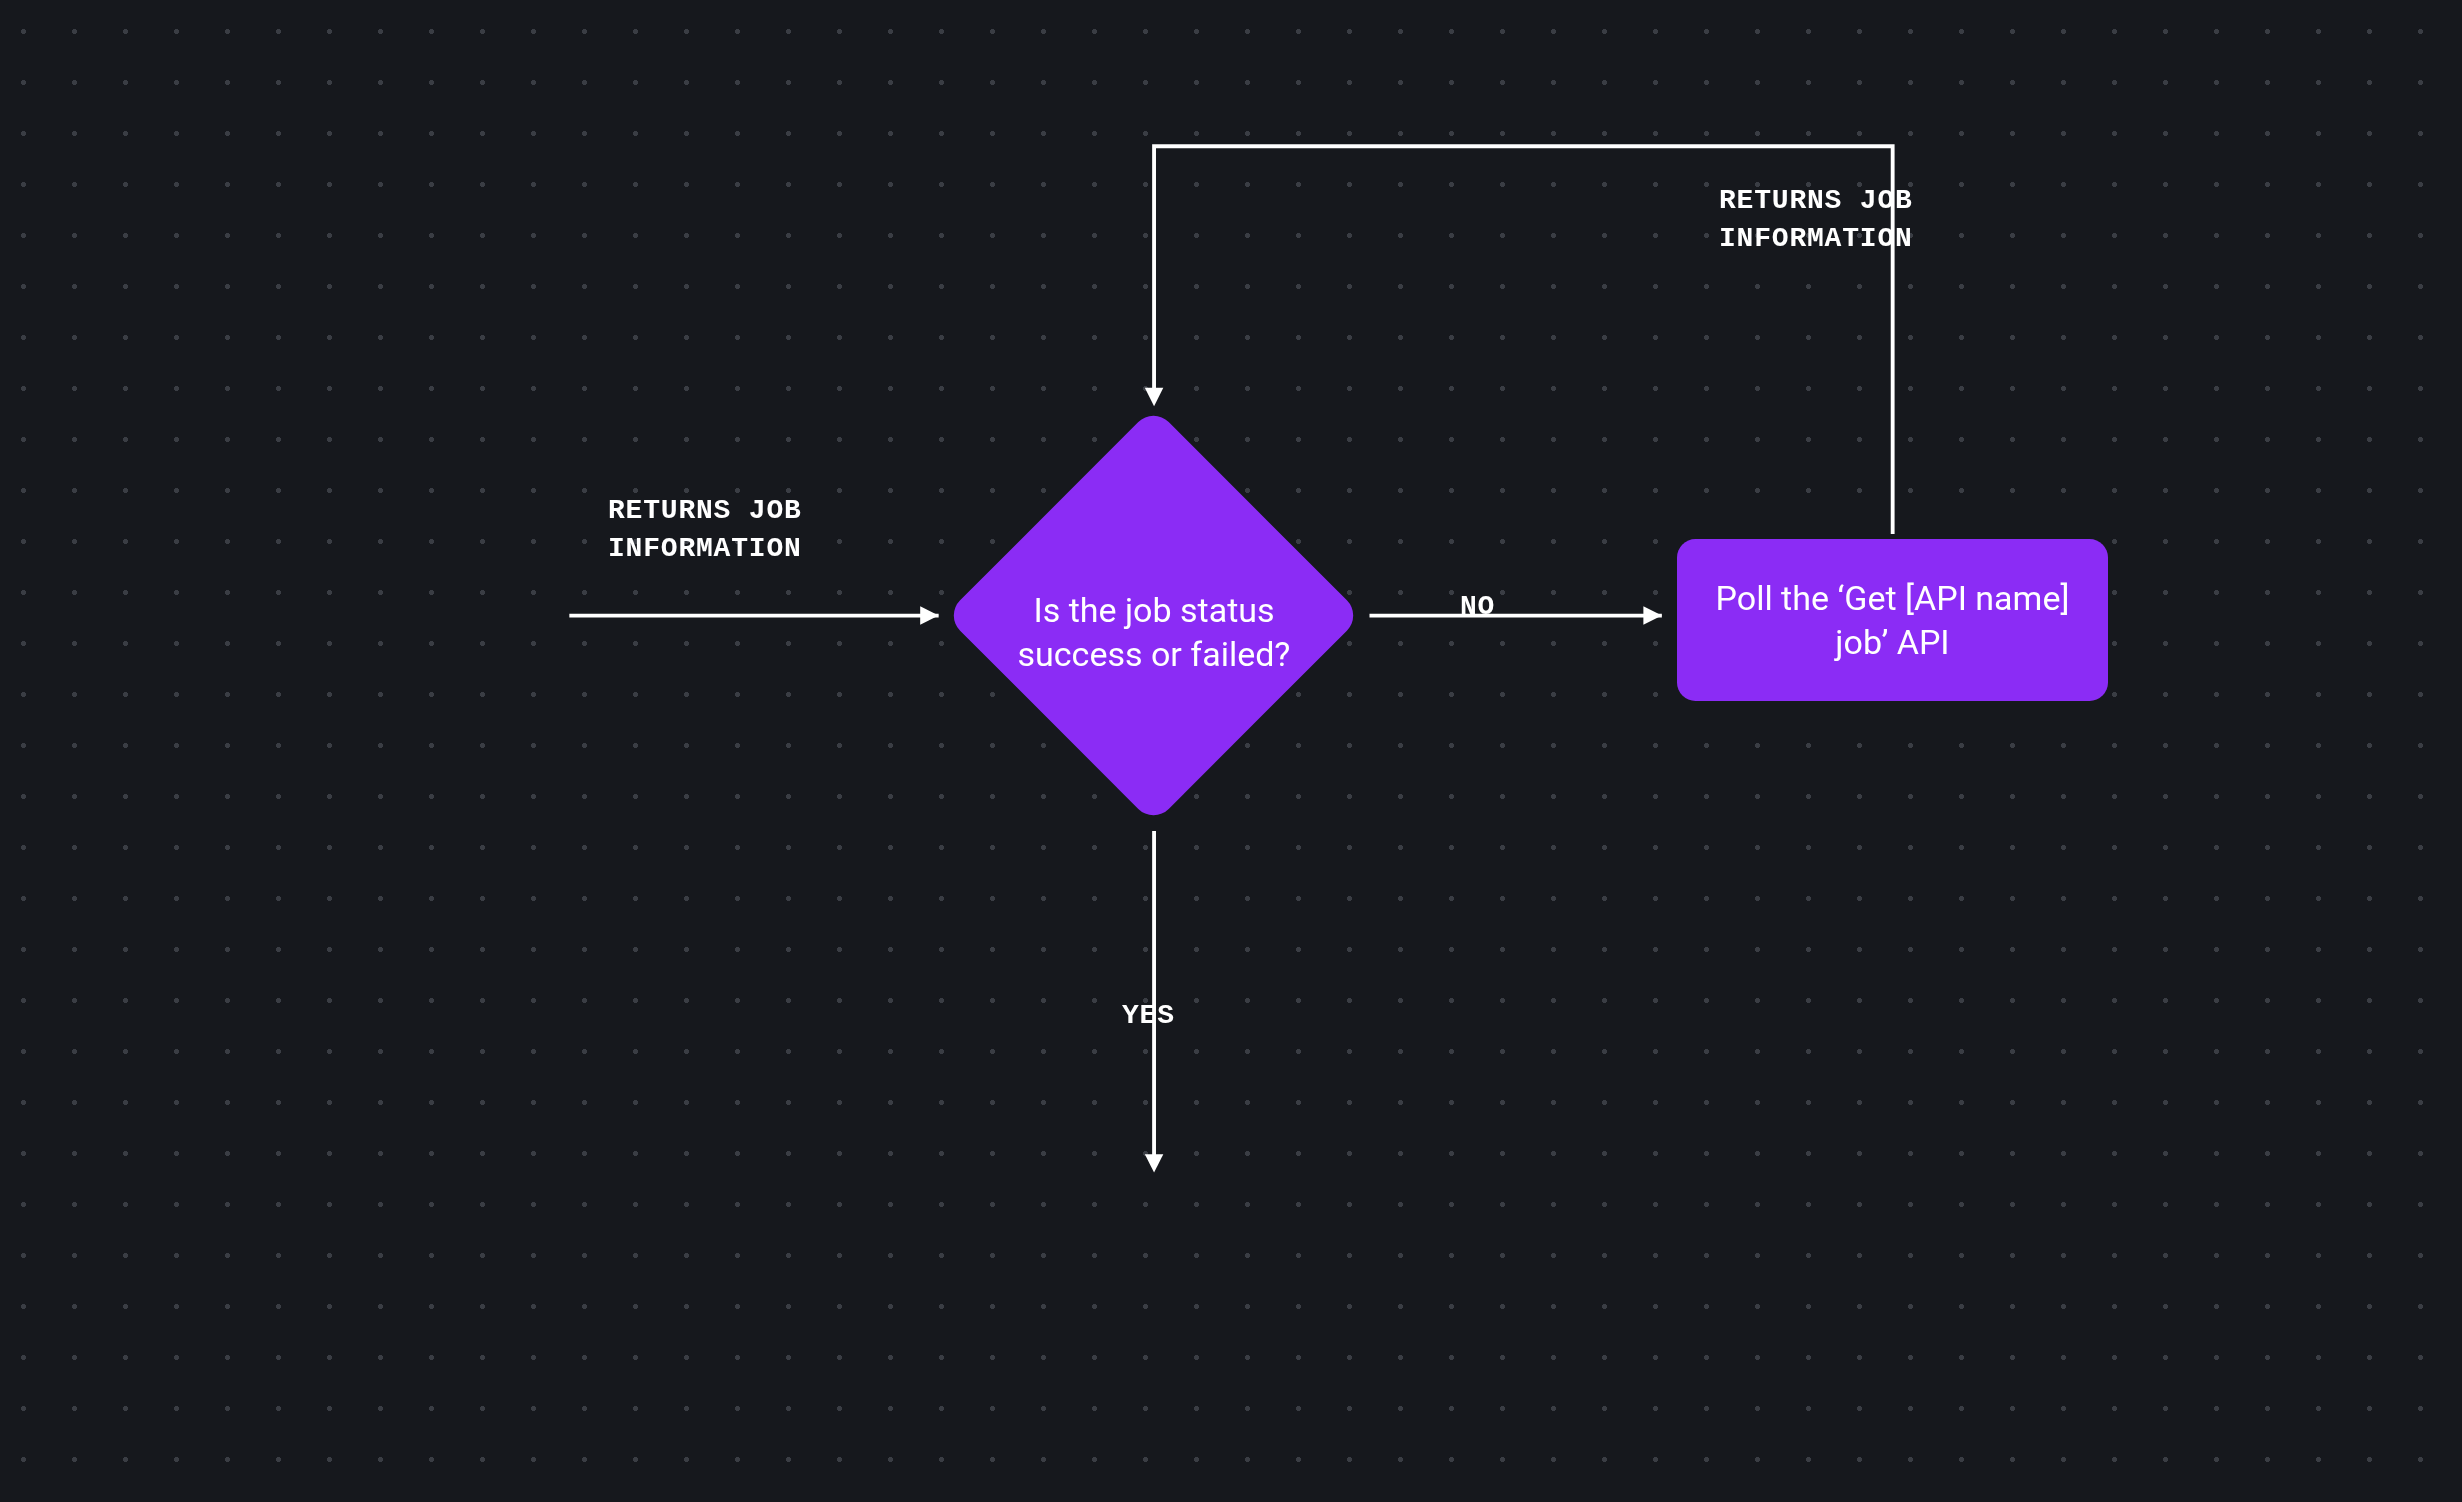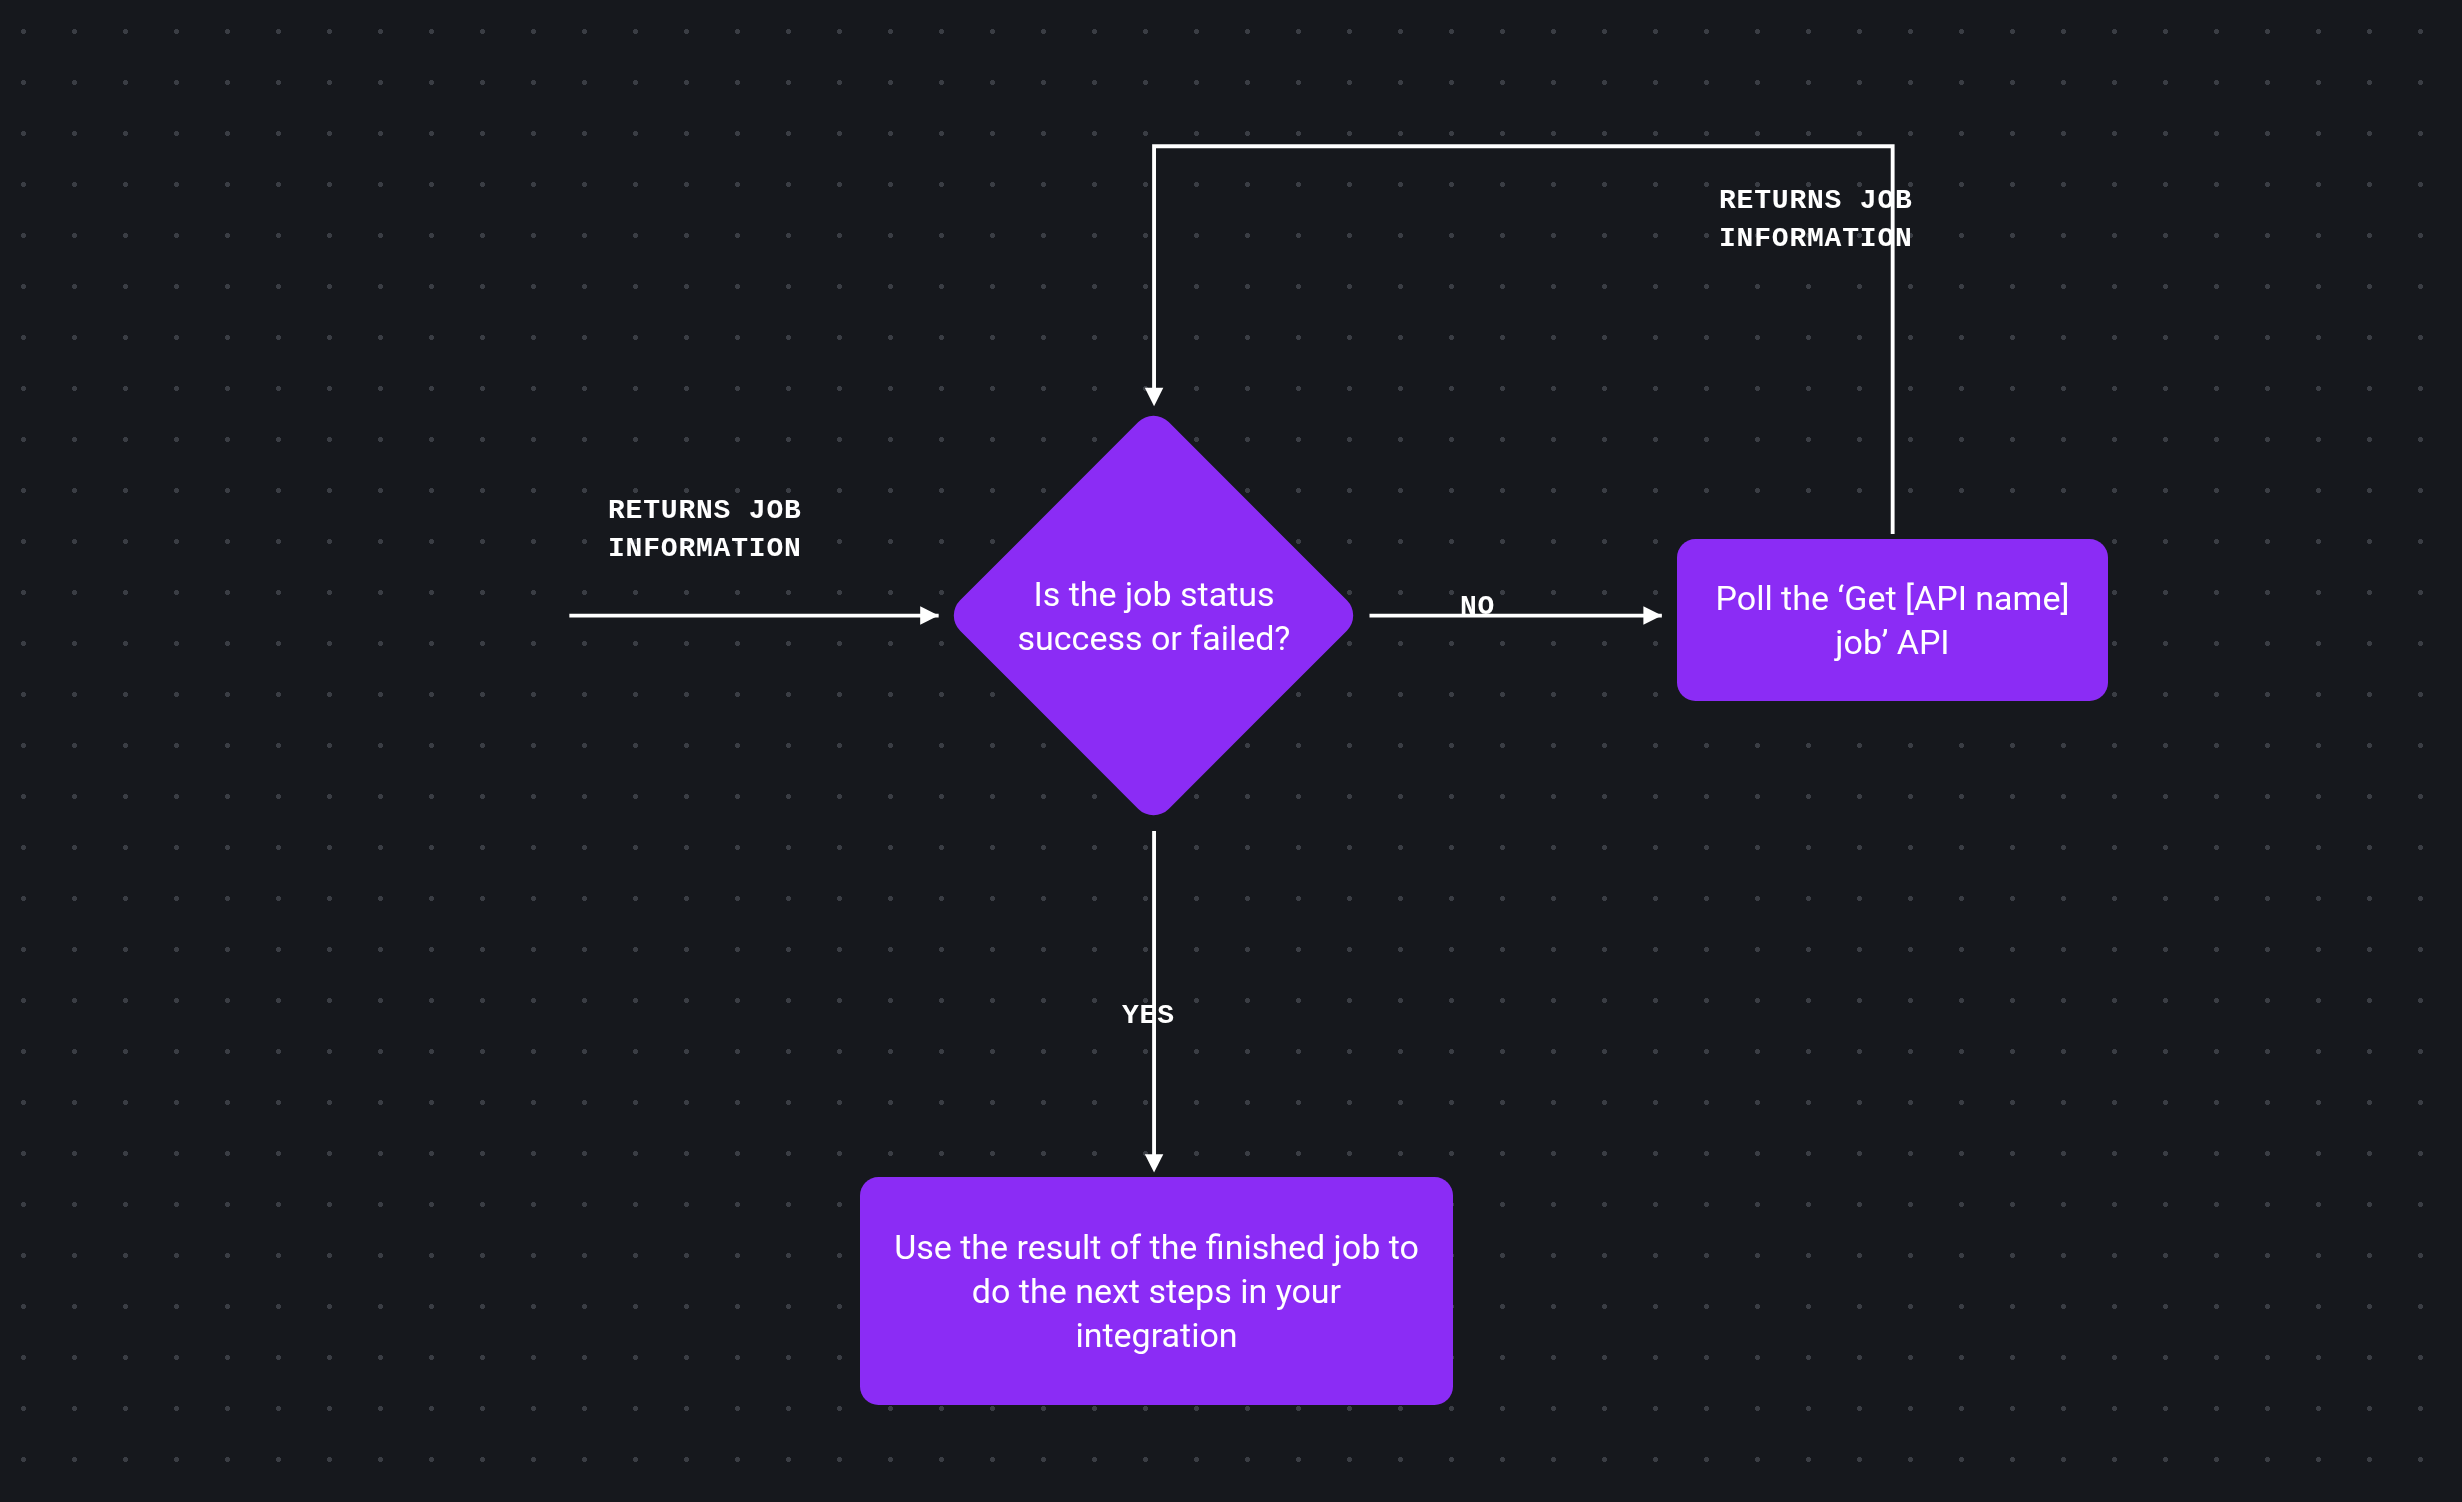--- a/index.html
+++ b/index.html
@@ -95,32 +95,29 @@
 </head>
 <body>
 
 <div class="dots"></div>
 
 <div class="canvas">
 
 
   <div class="diamond-wrap" style="left:946px; top:408px; width:416px; height:416px;">
     <div class="diamond" style="left:60px; top:60px; width:295px; height:295px;"></div>
-    <div class="diamond-text" style="left:0; top:0; width:416px; height:416px;">
+    <div class="diamond-text" style="left:0; top:16px; width:416px; height:416px;">
       <span style="max-width:277px;">Is the job status success or failed?</span>
     </div>
   </div>
 
   <div class="node" style="left:1677px; top:539px; width:431px; height:162px;">
     <span>Poll the ‘Get [API name] job’ API</span>
   </div>
 
-  <div class="node" style="left:860px; top:1177px; width:593px; height:228px;">
-    <span>Use the result of the finished job to do the next steps in your integration</span>
-  </div>
 
   <div class="label-mono" style="left:608px; top:492px;">RETURNS JOB
 INFORMATION</div>
 
   <div class="label-mono" style="left:1719px; top:182px;">RETURNS JOB
 INFORMATION</div>
 
   <div class="label-mono" style="left:1460px; top:588px;">NO</div>
 
   <div class="label-mono" style="left:1122px; top:997px; text-align:center;">YES</div>

